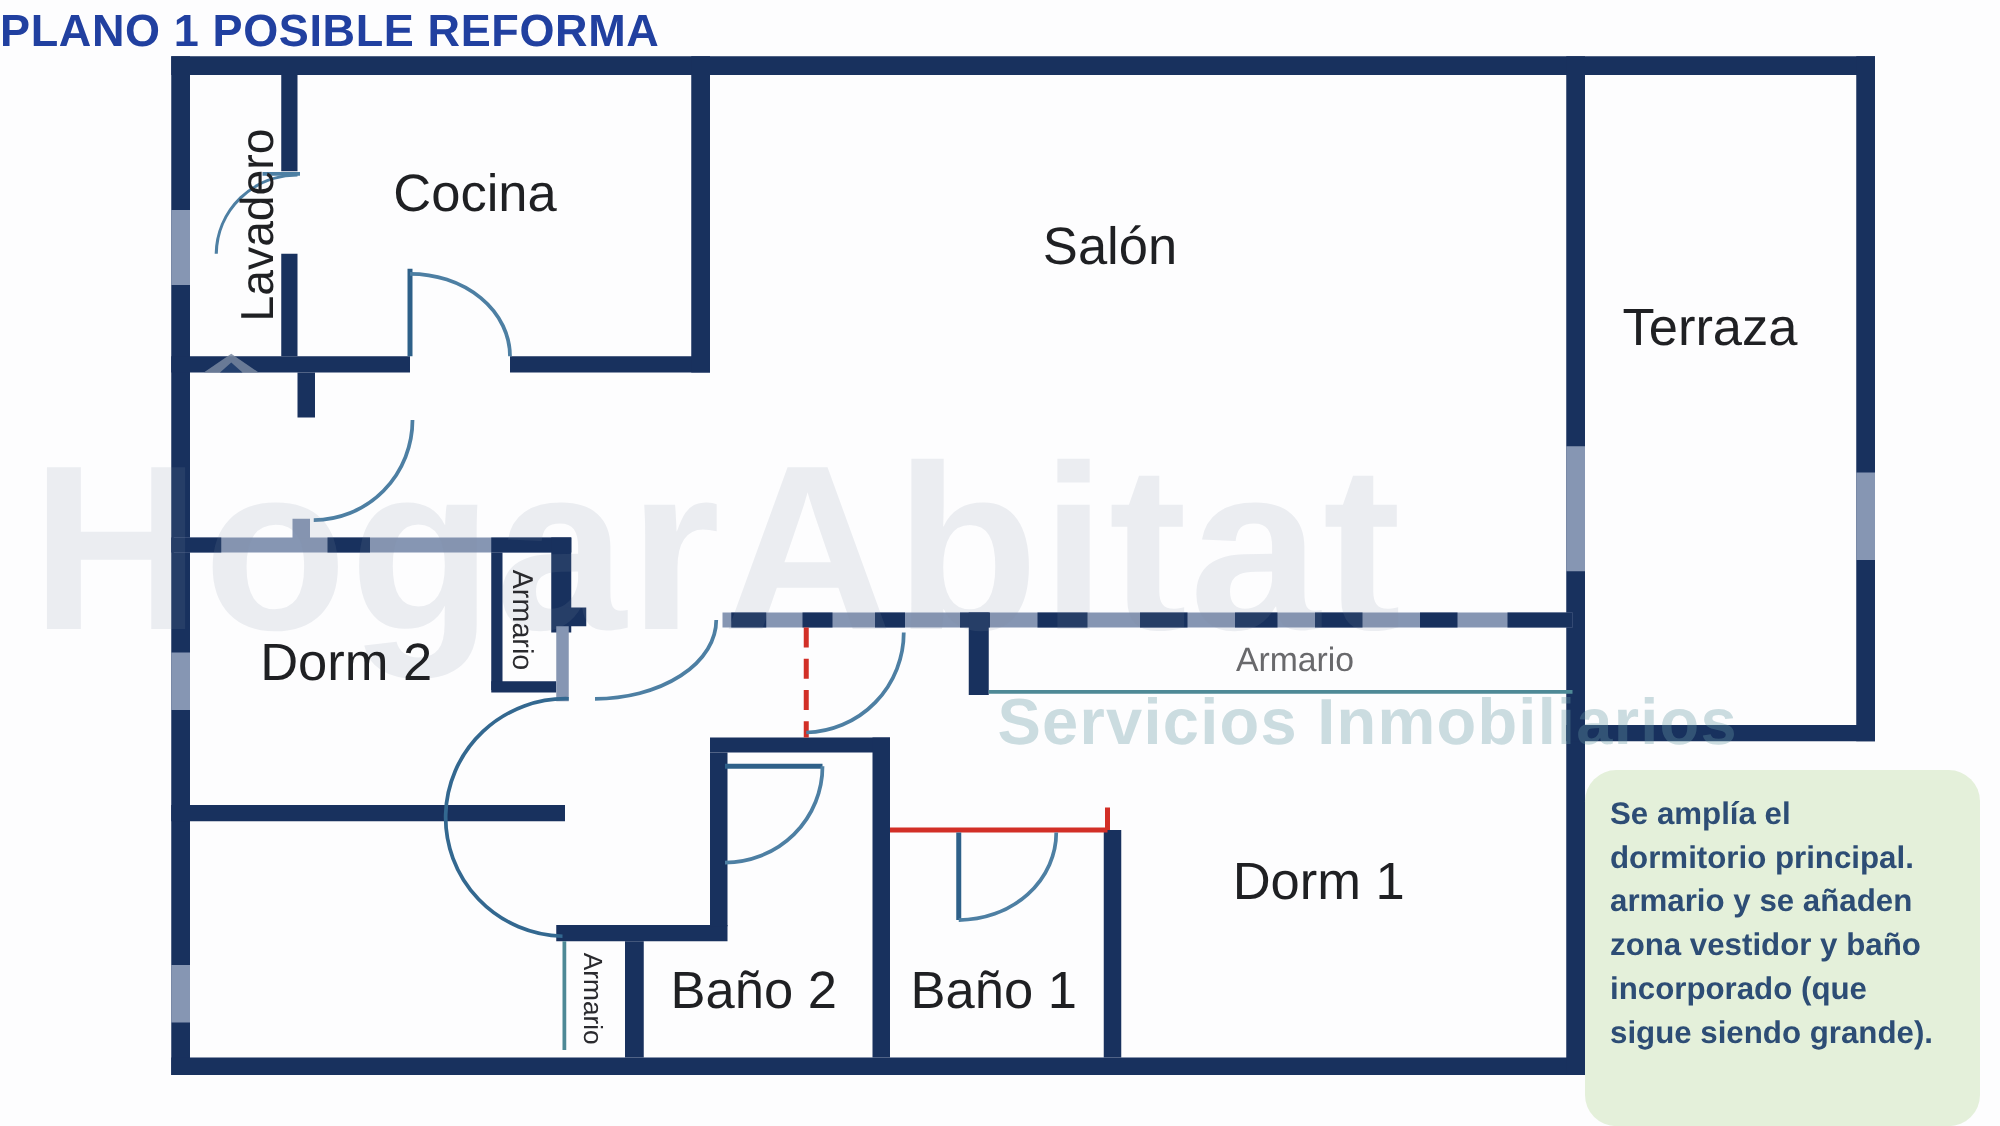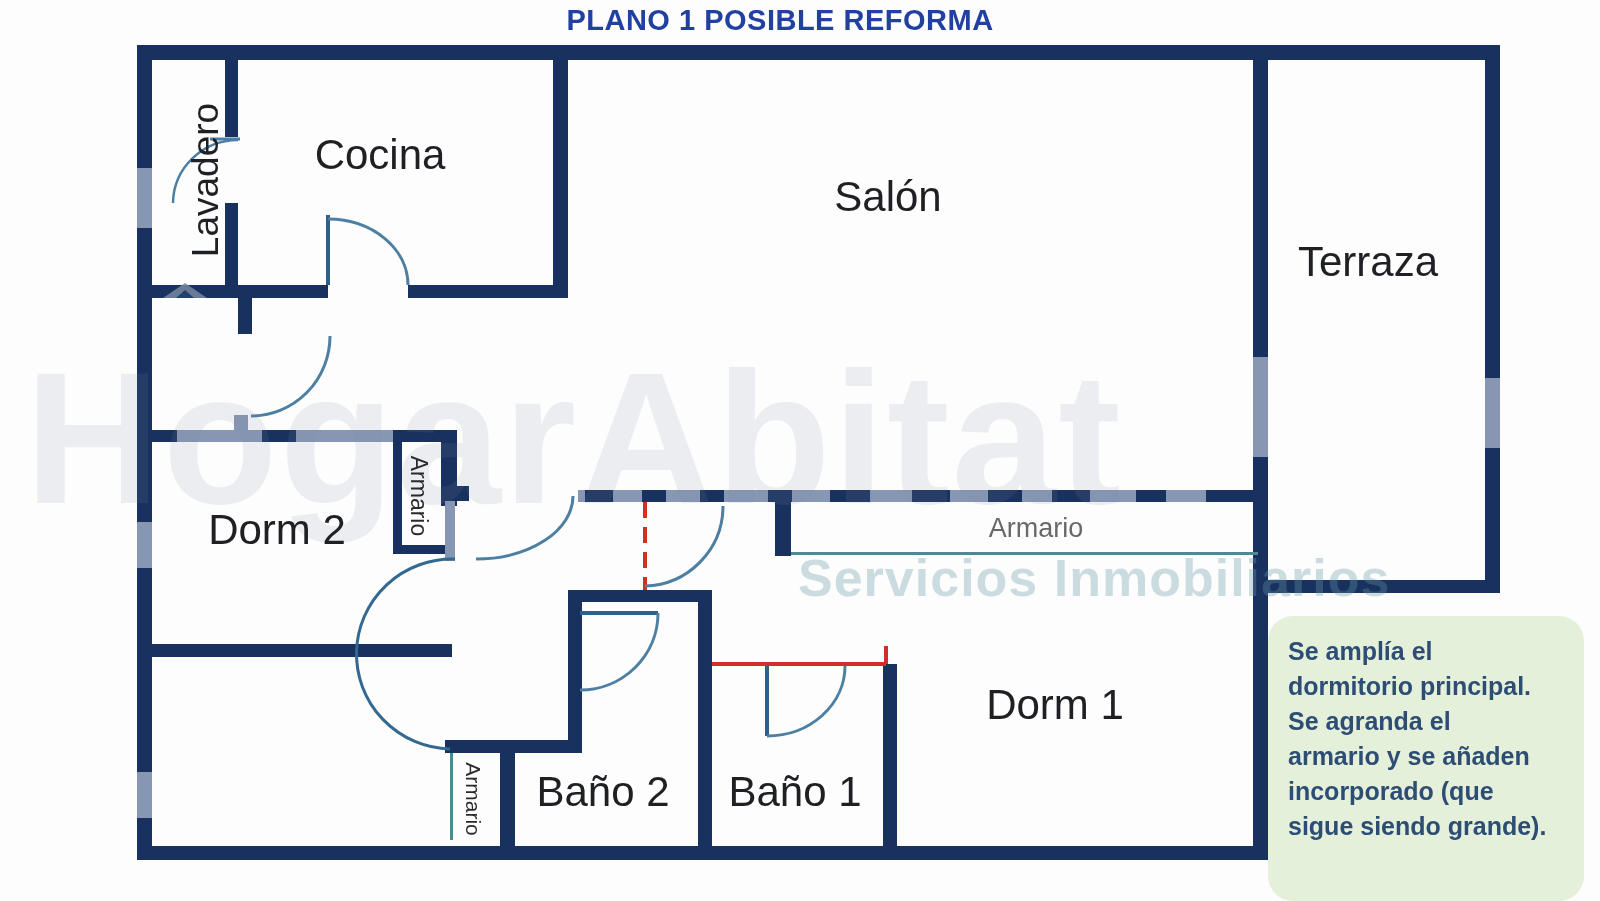--- a/index.html
+++ b/index.html
@@ -5,22 +5,22 @@
   html,body{margin:0;padding:0;background:#ffffff;}
   #stage{position:relative;width:1600px;height:901px;background:#fdfdfe;overflow:hidden;
          font-family:"Liberation Sans",sans-serif;}
   #plan-svg{position:absolute;left:0;top:0;}
   .lbl{position:absolute;transform:translate(-50%,-50%);white-space:nowrap;
        color:#1f2023;font-family:"Liberation Sans",sans-serif;z-index:5;}
   .room{font-size:42px;}
   .rot{transform:translate(-50%,-50%) rotate(-90deg);font-size:37px;}
   .vlabel{position:absolute;writing-mode:vertical-rl;transform:translate(-50%,-50%);
           color:#2a2a2e;white-space:nowrap;z-index:5;font-family:"Liberation Sans",sans-serif;}
-  #title{position:absolute;left:0;top:4px;width:1560px;text-align:center;
-         font-size:29px;font-weight:bold;letter-spacing:.5px;color:#2140a0;z-index:6;}
+  #title{position:absolute;left:0;top:4px;width:1560px;
+         font-size:36px;font-weight:bold;letter-spacing:.5px;color:#2140a0;z-index:6;}
   #note-box{position:absolute;left:1268px;top:616px;width:316px;height:285px;
             background:#e4f0da;box-sizing:border-box;padding:18px 0 0 20px;
             font-size:25px;font-weight:bold;color:#2d4d75;line-height:35px;z-index:4;border-radius:25px;}
   #wm-main{position:absolute;left:25px;top:330px;width:1560px;font-size:188px;font-weight:bold;
            letter-spacing:2px;color:rgba(128,141,164,0.14);z-index:1;white-space:nowrap;}
   #wm-sub{position:absolute;left:798px;top:548px;font-size:52px;font-weight:bold;
           letter-spacing:1px;color:rgba(104,155,165,0.33);z-index:1;white-space:nowrap;}
 </style>
 </head>
 <body>
@@ -136,19 +136,19 @@
   <div class="lbl room" style="left:1055px;top:705px;">Dorm 1</div>
   <div class="lbl room" style="left:603px;top:792px;">Baño 2</div>
   <div class="lbl room" style="left:795px;top:792px;">Baño 1</div>
   <div class="vlabel" style="left:418px;top:496px;font-size:23px;">Armario</div>
   <div class="vlabel" style="left:473px;top:799px;font-size:21px;">Armario</div>
   <div class="lbl" style="left:1036px;top:528px;font-size:27px;color:#69696c;">Armario</div>
 
   <div id="note-box">
     <div>Se amplía el</div>
     <div>dormitorio principal.</div>
-    <div>Se agranda el</div>
     <div>armario y se añaden</div>
+    <div>zona vestidor y baño</div>
     <div>incorporado (que</div>
     <div>sigue siendo grande).</div>
   </div>
 
 </div>
 
 </body></html>

